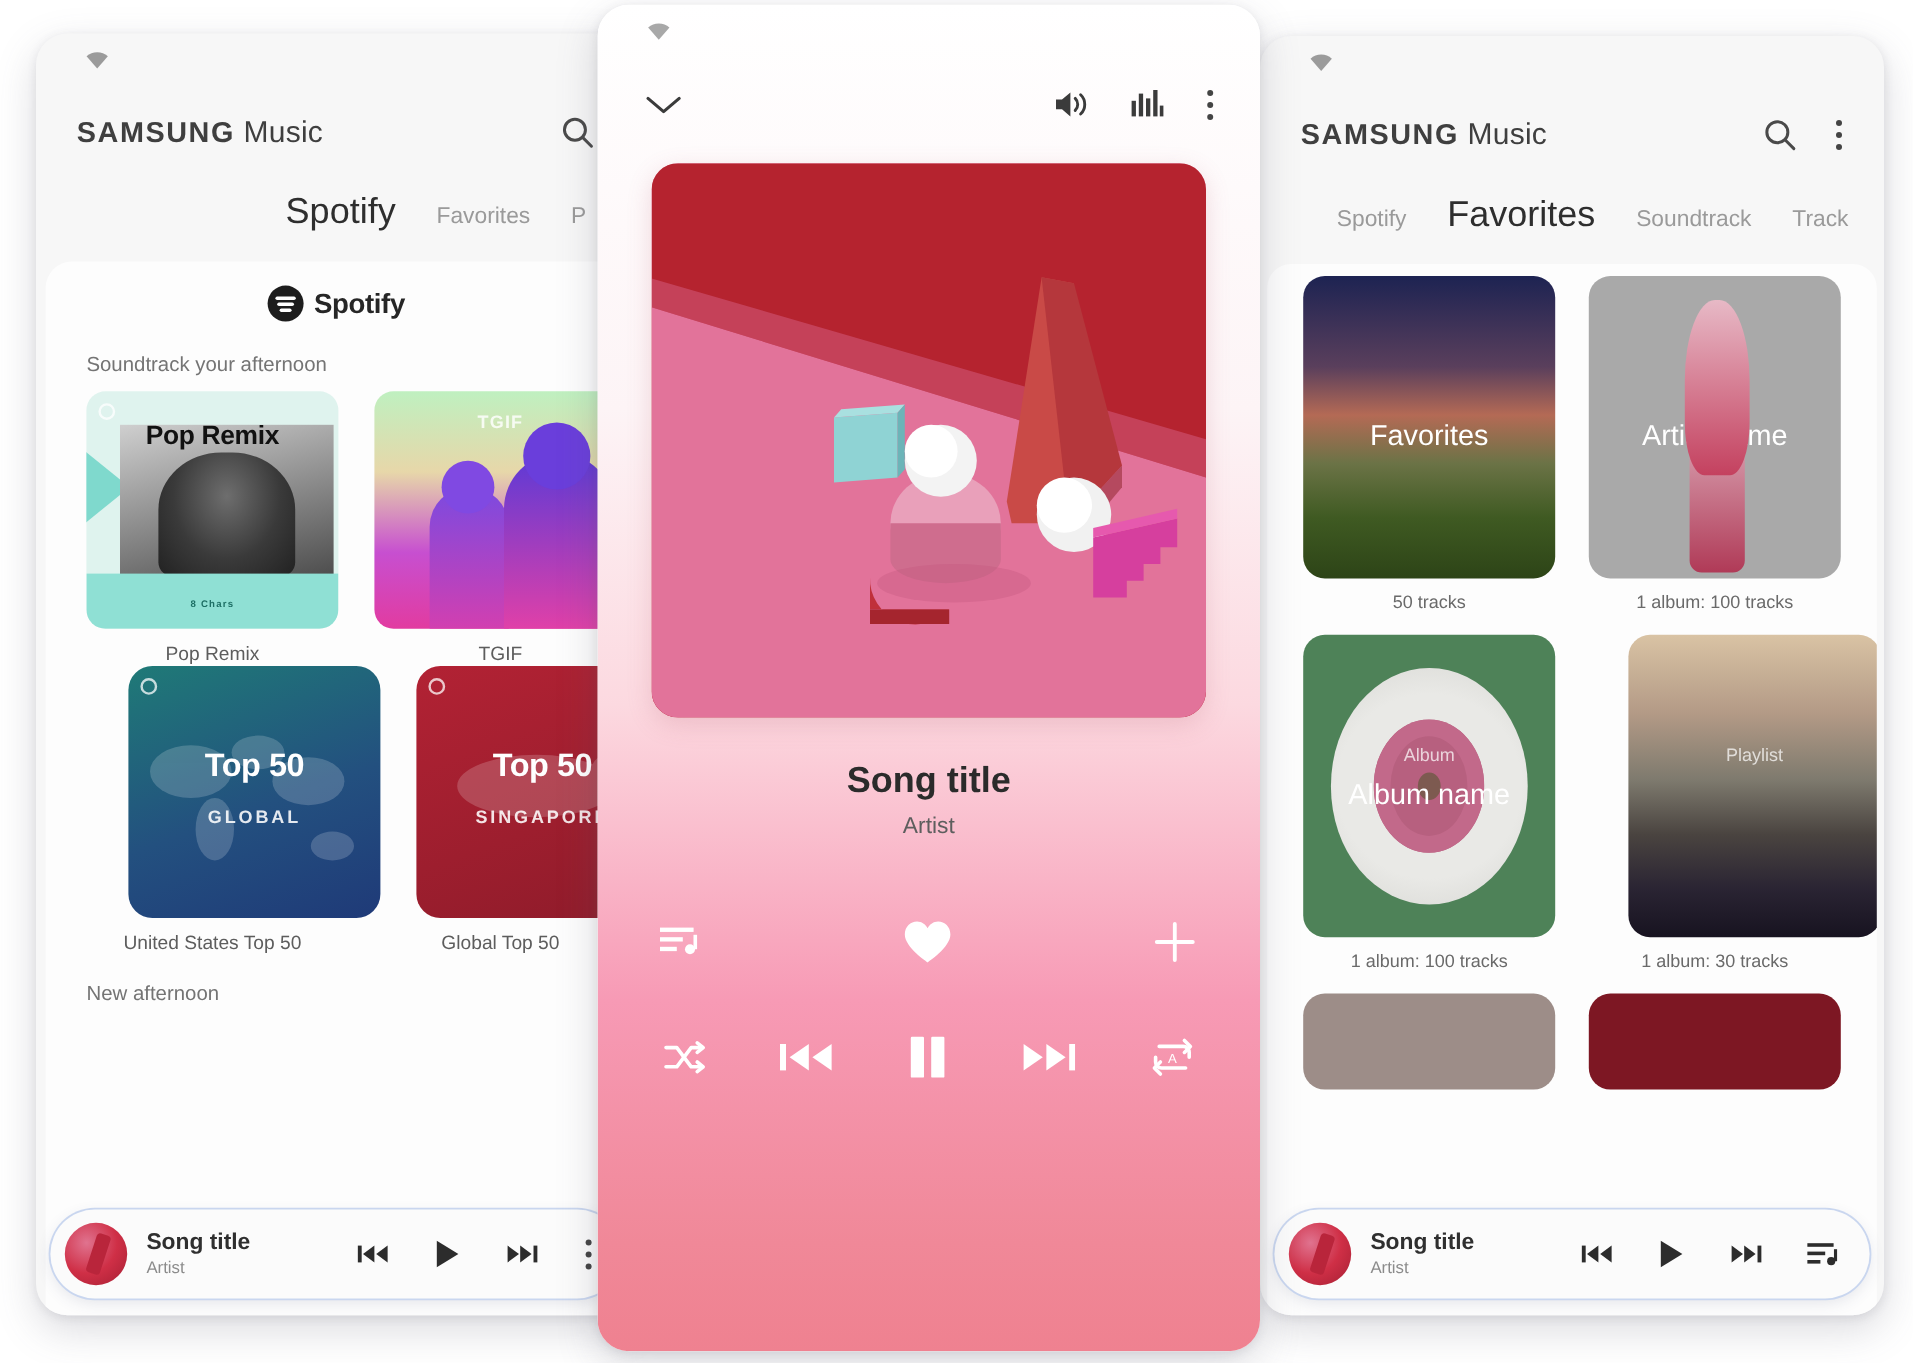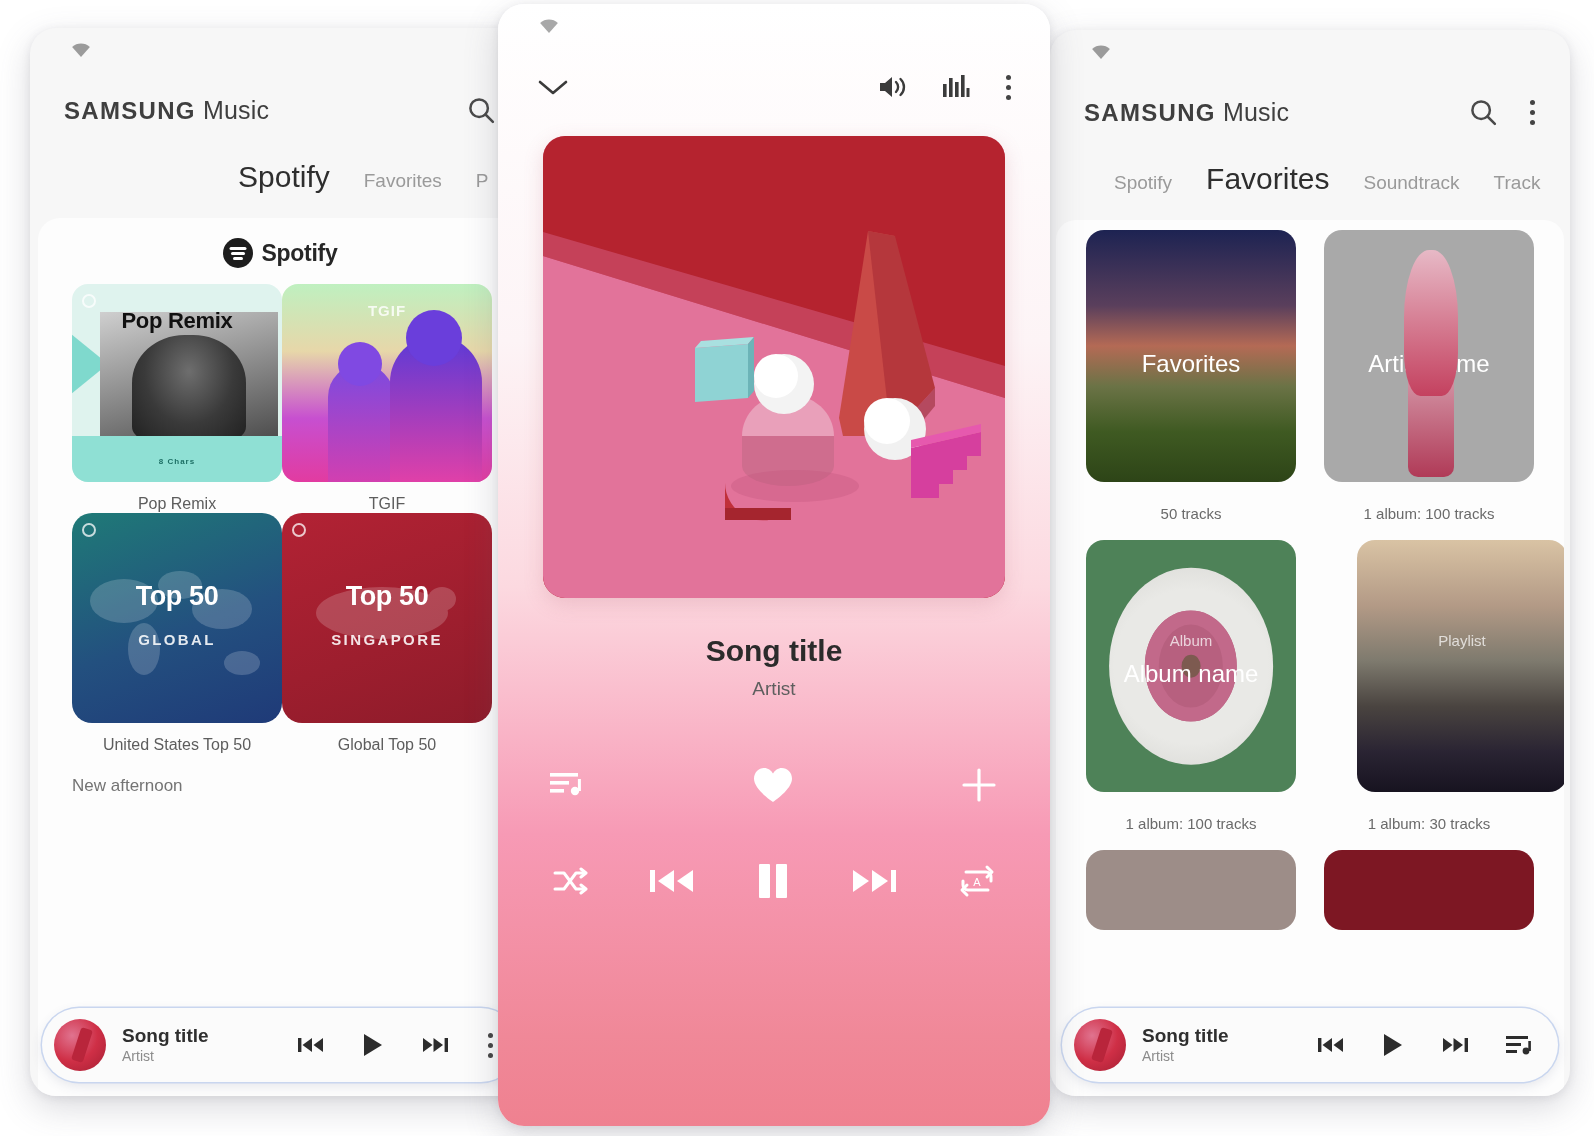--- a/index.html
+++ b/index.html
@@ -70,21 +70,21 @@
   .spotify-mark::before, .spotify-mark::after, .spotify-mark i {
     content:""; position:absolute; left:50%; transform:translateX(-50%);
     background:#fff; border-radius:2px; height:3px;
   }
   .spotify-mark::before { top:9px;  width:17px; }
   .spotify-mark::after  { top:14px; width:14px; }
   .spotify-mark i       { top:19px; width:10px; display:block;}
   .spotify-word { font-size:23px; font-weight:700; color:#262626; letter-spacing:-.3px;}
 
   .sec-title { font-size:17px; color:#747474; padding:10px 34px 12px; }
-  .row-cards { display:flex; padding:0 34px; }
+  .row-cards { display:flex; gap:30px; padding:0 34px; }
   .card-l { width:210px; }
   .thumb-l { width:210px; height:198px; border-radius:16px; overflow:hidden; position:relative;}
   .card-cap { text-align:center; font-size:16px; color:#5d5d5d; margin-top:13px;}
 
   
   .art-pop { background:#dff3ee; position:relative; }
   .art-pop .wedge-l { position:absolute; left:-6px; top:46px; width:0;height:0;
       border-top:34px solid transparent; border-bottom:34px solid transparent; border-left:42px solid #7fd9cd;}
   .art-pop .photo { position:absolute; left:28px; top:28px; right:4px; bottom:40px;
       background:linear-gradient(165deg,#cfcfcf 0%,#9a9a9a 40%,#4a4a4a 100%);}
@@ -113,21 +113,21 @@
 
   
   .art-us { background:linear-gradient(160deg,#1f7a77 0%,#23507f 55%,#1f3a78 100%); position:relative;}
   .art-gl { background:linear-gradient(160deg,#b22234 0%,#9d1e2e 60%,#8e1b2a 100%); position:relative;}
   .top50 { position:absolute; left:0; right:0; top:68px; text-align:center; color:#fff;
       font-size:27px; font-weight:700; letter-spacing:-.4px;}
   .rgn { position:absolute; left:0; right:0; top:118px; text-align:center; color:rgba(255,255,255,.88);
       font-size:15px; font-weight:700; letter-spacing:2.4px;}
   .wmap { position:absolute; inset:0; opacity:.18; }
 
-  .thumb-sq { width:210px; height:210px; border-radius:20px; overflow:hidden; position:relative;}
+  .thumb-sq { width:210px; height:210px; border-radius:20px; overflow:hidden; position:relative;margin-left:35px;}
 
   
   .mini {
     position:absolute; left:12px; right:12px; bottom:14px; height:74px;
     background:#fbfbfb; border-radius:40px; display:flex; align-items:center;
     padding:0 24px 0 12px; gap:16px;
     box-shadow:0 0 0 1.5px #c9d6ef, 0 4px 12px rgba(60,70,110,.13);
     z-index:6;
   }
   .mini-art { width:52px; height:52px; border-radius:50%; flex:none;
@@ -165,21 +165,21 @@
   .seek-times { display:flex; justify-content:space-between; margin-top:13px;
       font-size:15px; color:rgba(255,255,255,.92); letter-spacing:.4px;}
 
   .np-transport { display:flex; align-items:center; justify-content:space-between;
       padding:0 54px; margin-top:58px;}
 
   
   .grid2 { display:grid; grid-template-columns:1fr 1fr; gap:18px 28px; padding:10px 30px 0;}
   .g-card { }
   .g-thumb { width:100%; height:252px; border-radius:18px; overflow:hidden; position:relative;}
-  .g-cap { text-align:center; font-size:15px; color:#6a6a6a; margin-top:23px;}
+  .g-cap { text-align:center; font-size:15px; color:#6a6a6a; margin-top:12px;}
   .g-kind { position:absolute; left:0; right:0; top:calc(50% - 34px); text-align:center;
       font-size:15px; color:rgba(255,255,255,.72);}
   .g-name { position:absolute; left:0; right:0; top:50%; transform:translateY(-22%); text-align:center;
       font-size:24px; color:#fff; line-height:1.18; padding:0 12px;}
 
   .bg-fav  { background:linear-gradient(180deg,#1d2352 0%,#5a3f5c 30%,#b46a55 46%,#6b7346 62%,#3f5a22 80%,#2d4417 100%);}
   .bg-art  { background:#a9a9a9; }
   .bg-art::after{ content:""; position:absolute; left:38%; top:8%; width:26%; height:58%;
       background:linear-gradient(180deg,#e7b9c6,#c4415f); border-radius:46% 46% 30% 30%;}
   .bg-art::before{ content:""; position:absolute; left:40%; top:52%; width:22%; height:46%;
@@ -234,20 +234,21 @@
 
   <div class="sheet">
 
     <div class="spotify-pill">
       <span class="spotify-mark">
           <i></i>
         </span>
       <span class="spotify-word">Spotify</span>
     </div>
 
+    <div class="sec-title">Soundtrack your afternoon</div>
 
     <div class="row-cards">
       <div class="card-l">
         <div class="thumb-l art-pop">
           <span class="dotmark"></span>
           <div class="wedge-l"></div>
           <div class="photo"></div>
           <div class="botband"></div>
           <div class="ttl">Pop Remix</div>
           <div class="sub">8 Chars</div>

